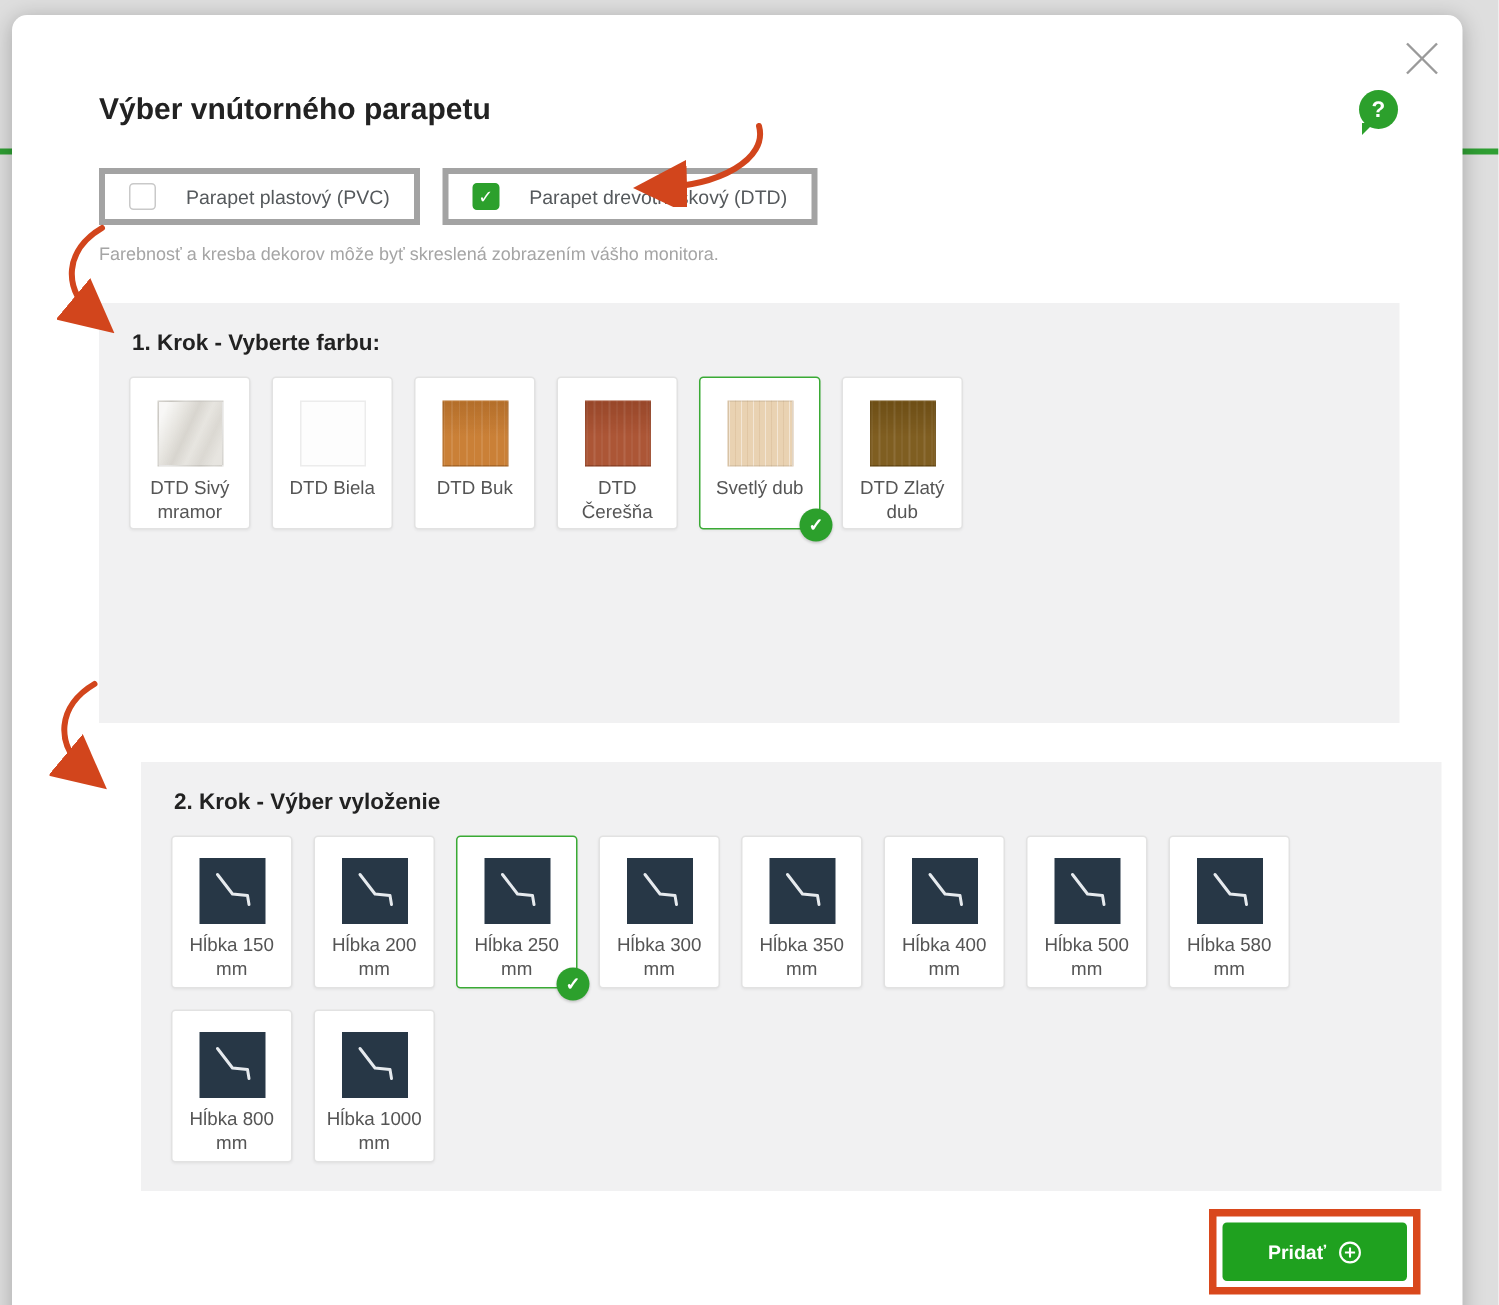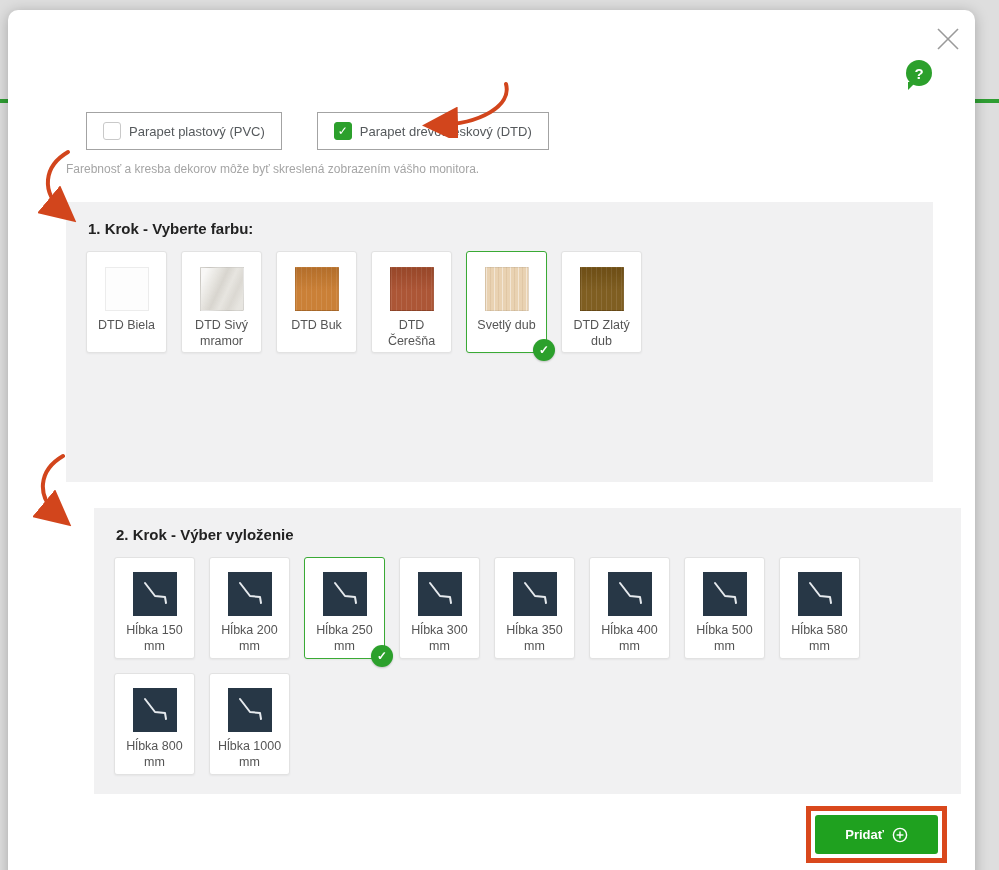--- a/index.html
+++ b/index.html
@@ -23,22 +23,22 @@
              display:flex;align-items:center;justify-content:center;}
   .help-bubble{position:absolute;top:50px;right:43px;width:26px;height:26px;border-radius:50%;
                background:var(--accent-green);color:#fff;font-size:15px;font-weight:bold;
                display:flex;align-items:center;justify-content:center;cursor:pointer;}
   .help-bubble::after{content:"";position:absolute;left:2px;bottom:-4px;width:0;height:0;
                border-left:8px solid var(--accent-green);border-bottom:8px solid transparent;}
   
   .modal-title{position:absolute;left:58px;top:52px;font-size:20px;font-weight:700;color:#222;}
   
   .type-options{position:absolute;left:58px;top:102px;display:flex;gap:15px;}
-  .type-option{display:flex;align-items:center;gap:8px;height:38px;padding:0 16px;
-               border:1px solid #a3a3a3;background:#fff;cursor:pointer;margin-left:20px;}
+  .type-option{display:flex;align-items:center;gap:20px;height:38px;padding:0 16px;
+               border:4px solid #a3a3a3;background:#fff;cursor:pointer;}
   .cb{width:18px;height:18px;border-radius:3px;border:1px solid #c9c9c9;background:#fff;
       display:flex;align-items:center;justify-content:center;font-size:12px;color:#fff;flex:0 0 auto;}
   .type-option.checked .cb{background:var(--accent-green);border-color:var(--accent-green);}
   .cb-label{font-size:13px;color:#55595c;white-space:nowrap;}
   
   .note{position:absolute;left:58px;top:152px;font-size:12px;color:#a5a5a5;text-align:center;}
   
   .panel{position:absolute;left:58px;width:867px;background:var(--panel-bg);padding:16px 20px;}
   .panel-1{top:192px;height:280px;}
   .panel-2{top:498px;height:286px;margin-left:28px;}
@@ -82,44 +82,45 @@
       <svg width="30" height="30" viewBox="0 0 30 30">
         <line x1="5" y1="5" x2="25" y2="25" stroke="#9a9a9a" stroke-width="1.6"></line>
         <line x1="25" y1="5" x2="5" y2="25" stroke="#9a9a9a" stroke-width="1.6"></line>
       </svg>
     </div>
 
     <div class="help-bubble">
       <span>?</span>
     </div>
 
+    <h1 class="modal-title">Výber vnútorného parapetu</h1>
 
     <div class="type-options">
         <div class="type-option">
           <span class="cb"></span>
           <span class="cb-label">Parapet plastový (PVC)</span>
         </div>
         <div class="type-option checked">
           <span class="cb">✓</span>
           <span class="cb-label">Parapet drevotrieskový (DTD)</span>
         </div>
       </div>
 
     <p class="note">Farebnosť a kresba dekorov môže byť skreslená zobrazením vášho monitora.</p>
 
     <section class="panel panel-1">
       <h2 class="panel-title">1. Krok - Vyberte farbu:</h2>
       <div class="tile-grid grid-colors">
           <div class="tile">
+            <div class="swatch marble" style="background-color: rgb(231, 229, 224);"></div>
+            <div class="tile-label">DTD Sivý mramor</div>
+          </div>
+          <div class="tile">
             <div class="swatch plain" style="background-color: rgb(253, 253, 253);"></div>
             <div class="tile-label">DTD Biela</div>
-          </div>
-          <div class="tile">
-            <div class="swatch marble" style="background-color: rgb(231, 229, 224);"></div>
-            <div class="tile-label">DTD Sivý mramor</div>
           </div>
           <div class="tile">
             <div class="swatch wood" style="background-color: rgb(200, 123, 47);"></div>
             <div class="tile-label">DTD Buk</div>
           </div>
           <div class="tile">
             <div class="swatch wood" style="background-color: rgb(169, 79, 46);"></div>
             <div class="tile-label">DTD Čerešňa</div>
           </div>
           <div class="tile selected">

